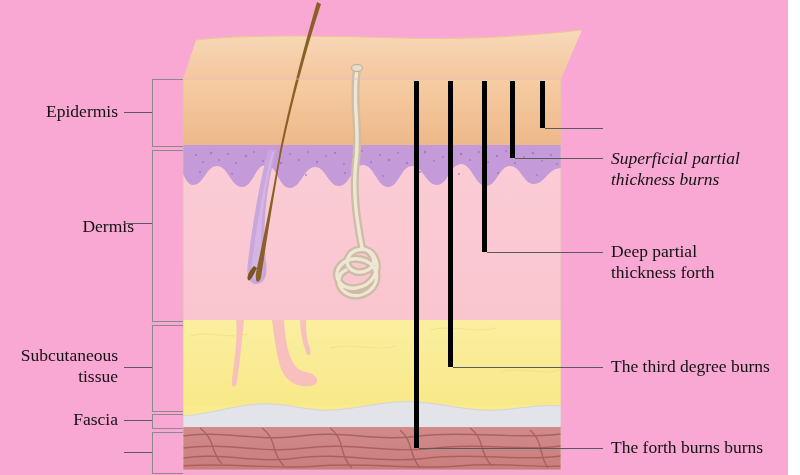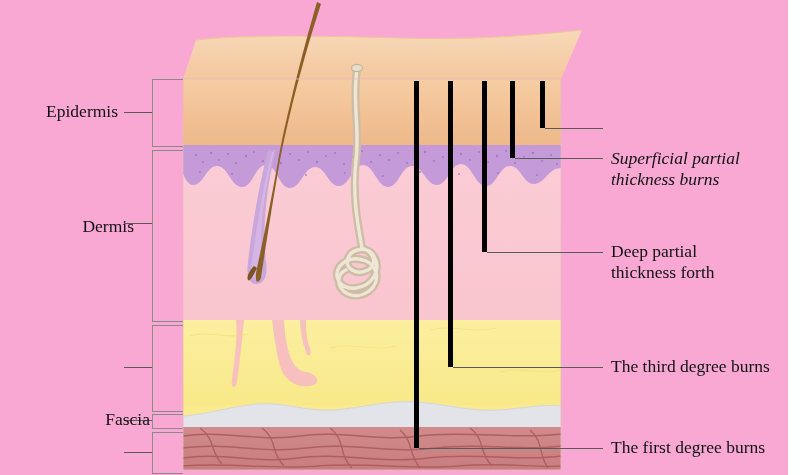--- a/index.html
+++ b/index.html
@@ -226,32 +226,34 @@
   <div class="bracket" style="left:152px;top:432px;width:30px;height:40px;"></div>
 
   <div class="hline" style="left:124px;top:112px;width:28px;"></div>
   <div class="hline" style="left:124px;top:223px;width:28px;"></div>
   <div class="hline" style="left:124px;top:367px;width:28px;"></div>
   <div class="hline" style="left:124px;top:420px;width:28px;"></div>
   <div class="hline" style="left:124px;top:452px;width:28px;"></div>
 
   <div class="lbl r" style="left:0px;top:101px;width:118px;">Epidermis</div>
   <div class="lbl r" style="left:0px;top:216px;width:118px;margin-left:16px;">Dermis</div>
-  <div class="lbl r" style="left:0px;top:409px;width:118px;margin-left:32px;">Fascia</div>
+  <div class="lbl r" style="left:0px;top:345px;width:118px;">Subcutaneous
+tissue</div>
+  <div class="lbl r" style="left:0px;top:409px;width:118px;">Fascia</div>
 
   <div class="hline" style="left:545px;top:128px;width:58px;"></div>
 
   <div class="hline" style="left:515px;top:158px;width:88px;"></div>
 
   <div class="hline" style="left:487px;top:252px;width:116px;"></div>
 
   <div class="hline" style="left:453px;top:367px;width:150px;"></div>
 
   <div class="hline" style="left:419px;top:448px;width:184px;"></div>
 
   <div class="lbl l" style="left:611px;top:148px;width:190px;font-style:italic;">Superficial partial
 thickness burns</div>
   <div class="lbl l" style="left:611px;top:241px;width:190px;">Deep partial
 thickness forth</div>
   <div class="lbl l" style="left:611px;top:356px;width:190px;">The third degree burns</div>
-  <div class="lbl l" style="left:611px;top:437px;width:190px;">The first degree burns</div>
+  <div class="lbl l" style="left:611px;top:437px;width:190px;">The forth burns burns</div>
 
 </div>
 
 </body></html>

